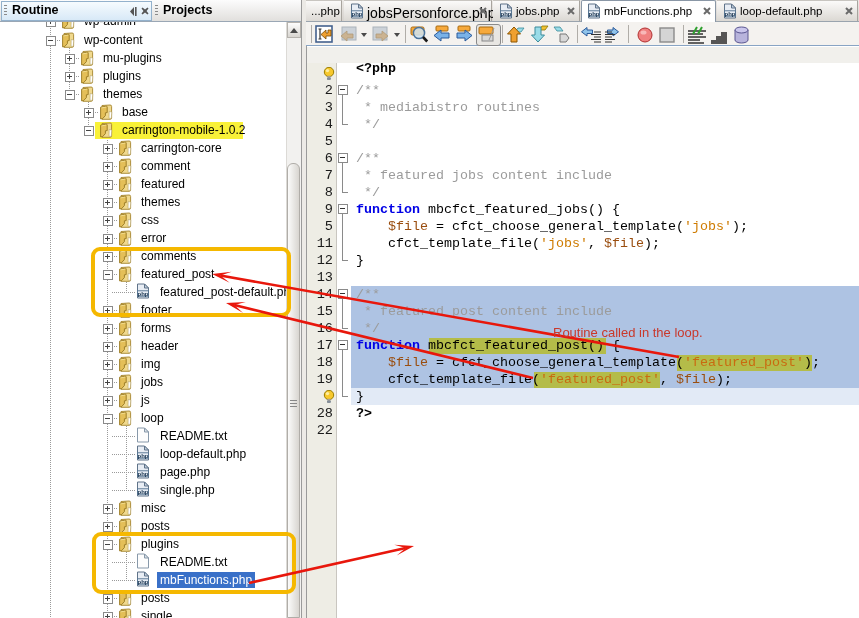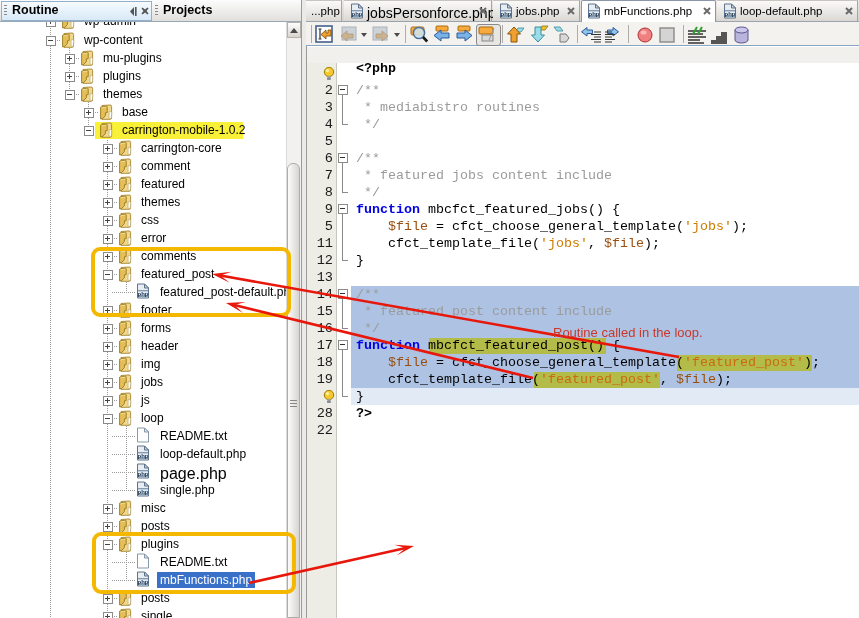--- a/index.html
+++ b/index.html
@@ -298,21 +298,21 @@
 <text x="7" y="12.6" font-family="Liberation Sans" font-size="6" font-weight="bold" fill="#16324f" text-anchor="middle">php</text>
 </svg>
 <div class="ab" style="left:160px;top:447px;font-size:12px;white-space:nowrap">loop-default.php</div>
 <div class="hdot" style="left:112px;top:472px;width:23px"></div>
 <svg class="ab" style="left:136px;top:463px" width="14" height="16" viewBox="0 0 14 16">
 <path d="M1.5,1 L8.5,1 L12.5,5 L12.5,15 L1.5,15 Z" fill="#e8edf4" stroke="#5f7389" stroke-width="1"></path>
 <path d="M8.5,1 L8.5,5 L12.5,5 Z" fill="#c3cfdd" stroke="#5f7389" stroke-width="1"></path>
 <rect x="1.5" y="7.8" width="11" height="5.4" fill="#e7edf4" stroke="#51708f" stroke-width="0.9"></rect>
 <text x="7" y="12.6" font-family="Liberation Sans" font-size="6" font-weight="bold" fill="#16324f" text-anchor="middle">php</text>
 </svg>
-<div class="ab" style="left:160px;top:465px;font-size:16px;white-space:nowrap">page.php</div>
+<div class="ab" style="left:160px;top:465px;font-size:12px;white-space:nowrap">page.php</div>
 <div class="hdot" style="left:112px;top:490px;width:23px"></div>
 <svg class="ab" style="left:136px;top:481px" width="14" height="16" viewBox="0 0 14 16">
 <path d="M1.5,1 L8.5,1 L12.5,5 L12.5,15 L1.5,15 Z" fill="#e8edf4" stroke="#5f7389" stroke-width="1"></path>
 <path d="M8.5,1 L8.5,5 L12.5,5 Z" fill="#c3cfdd" stroke="#5f7389" stroke-width="1"></path>
 <rect x="1.5" y="7.8" width="11" height="5.4" fill="#e7edf4" stroke="#51708f" stroke-width="0.9"></rect>
 <text x="7" y="12.6" font-family="Liberation Sans" font-size="6" font-weight="bold" fill="#16324f" text-anchor="middle">php</text>
 </svg>
 <div class="ab" style="left:160px;top:483px;font-size:12px;white-space:nowrap">single.php</div>
 <div class="hdot" style="left:112px;top:508px;width:6px"></div>
 <div class="tg" style="left:103px;top:504px"></div>

